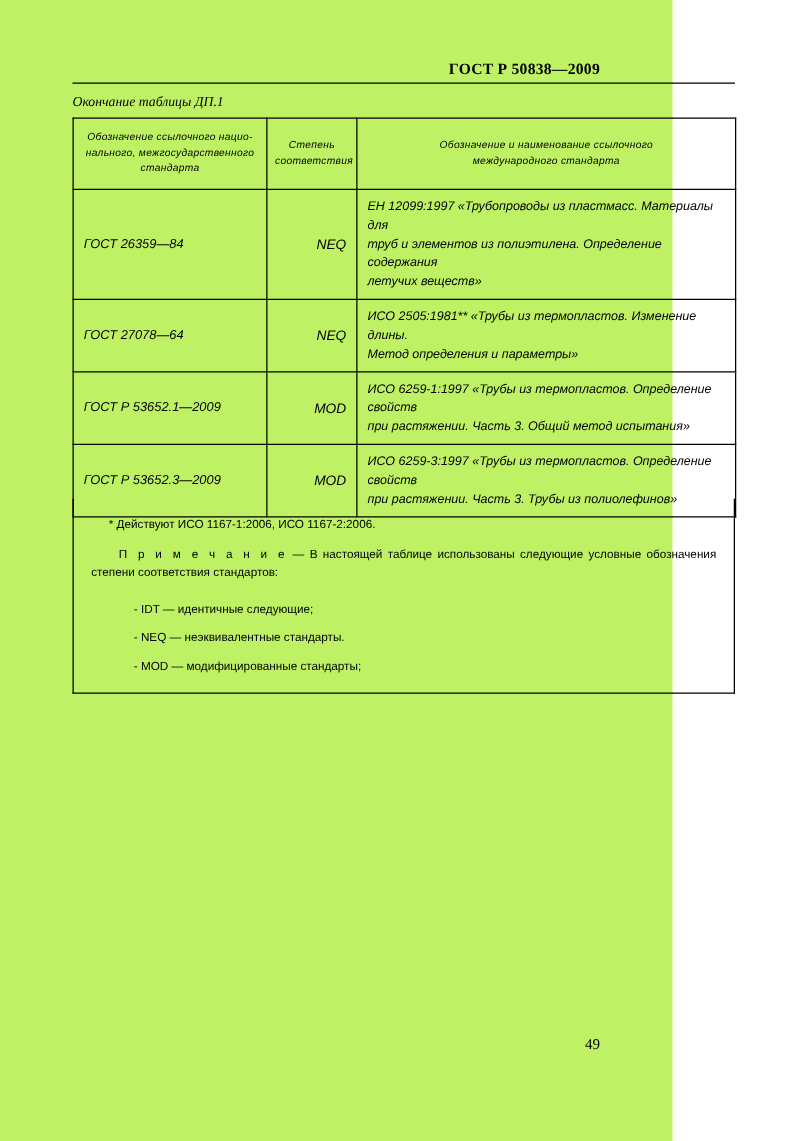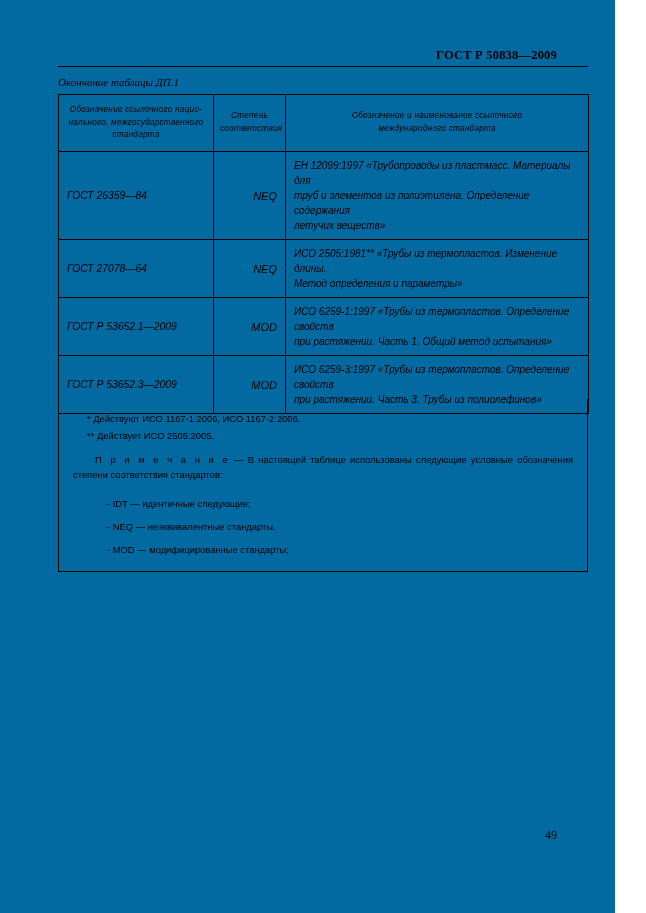--- a/index.html
+++ b/index.html
@@ -10,23 +10,23 @@
   body {
     width: 646px;
     height: 913px;
     position: relative;
     font-family: "Liberation Serif", serif;
     color: #000000;
   }
   .page {
     position: absolute;
     left: 0; top: 0;
-    width: 615px;
+    width: 538px;
     height: 913px;
-    background: #0369a1;
+    background: #bef264;
   }
   .header-std {
     position: absolute;
     right: 58px;
     top: 48px;
     font-family: "Liberation Serif", serif;
     font-size: 12.5px;
     font-weight: bold;
     letter-spacing: 0.2px;
   }
@@ -170,37 +170,36 @@
         <td class="col-c">
           <span>ИСО 2505:1981** «Трубы из термопластов. Изменение длины.</span><br>
           <span>Метод определения и параметры»</span>
         </td>
       </tr>
       <tr>
         <td class="col-a">ГОСТ Р 53652.1—2009</td>
         <td class="col-b">MOD</td>
         <td class="col-c">
           <span>ИСО 6259-1:1997 «Трубы из термопластов. Определение свойств</span><br>
-          <span>при растяжении. Часть 1. Общий метод испытания»</span>
+          <span>при растяжении. Часть 3. Общий метод испытания»</span>
         </td>
       </tr>
       <tr>
         <td class="col-a">ГОСТ Р 53652.3—2009</td>
         <td class="col-b">MOD</td>
         <td class="col-c">
           <span>ИСО 6259-3:1997 «Трубы из термопластов. Определение свойств</span><br>
           <span>при растяжении. Часть 3. Трубы из полиолефинов»</span>
         </td>
       </tr>
     </tbody>
   </table>
 
   <div class="notes" id="notes-block" style="top: 399px;">
     <p class="n-line">* Действуют ИСО 1167-1:2006, ИСО 1167-2:2006.</p>
-    <p class="n-line">** Действует ИСО 2505:2005.</p>
     <p class="n-para"><span class="spaced">П р и м е ч а н и е</span><span> — В настоящей таблице использованы следующие условные обозначения степени соответствия стандартов:</span></p>
     <p class="n-item first">- IDT — идентичные следующие;</p>
     <p class="n-item">- NEQ — неэквивалентные стандарты.</p>
     <p class="n-item">- MOD — модифицированные стандарты;</p>
   </div>
 
   <div class="page-number">49</div>
 
 </div>
 

